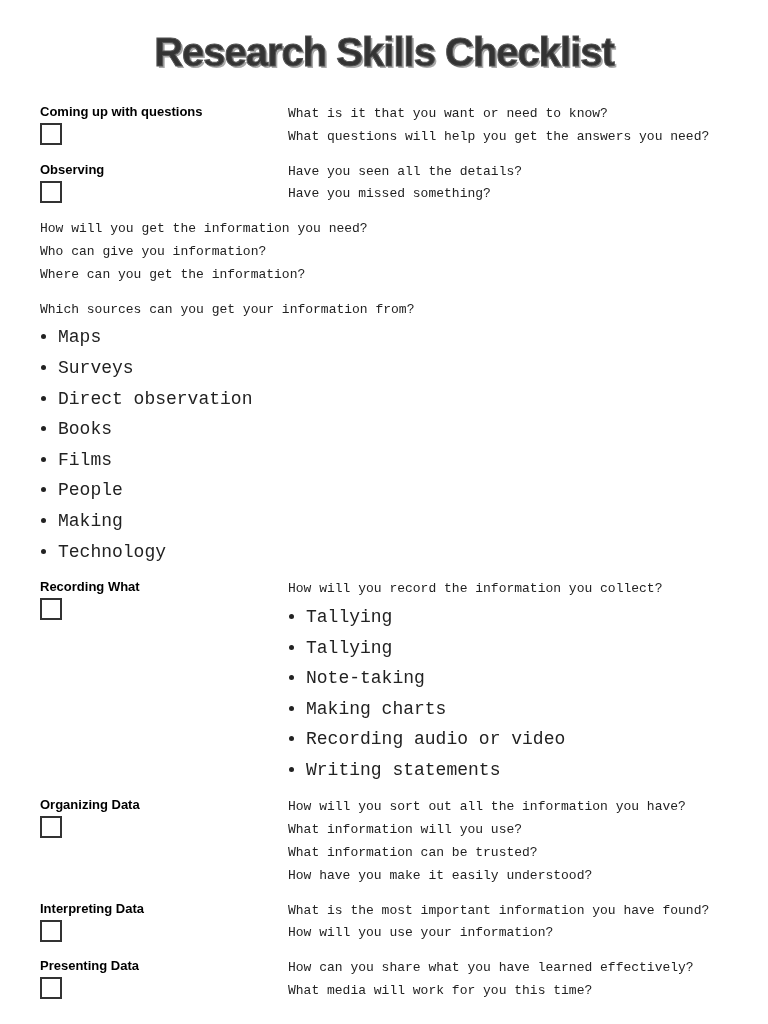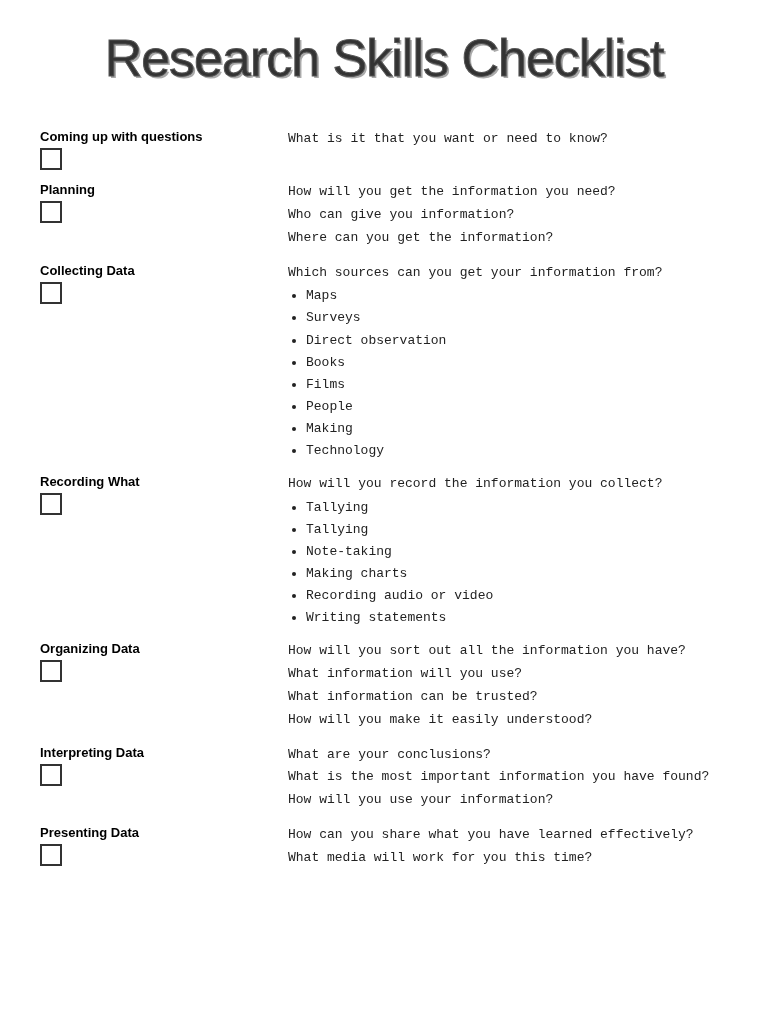--- a/index.html
+++ b/index.html
@@ -10,25 +10,25 @@
 
     body {
       width: 768px;
       min-height: 1024px;
       background: #ffffff;
       font-family: 'Arial', sans-serif;
       padding: 20px 40px;
     }
 
     .page-title {
-      font-size: 52px;
-      font-weight: 400;
+      font-size: 40px;
+      font-weight: 700;
       color: #333333;
       text-align: center;
-      margin-bottom: 42px;
+      margin-bottom: 30px;
       font-family: 'Arial Black', 'Arial', sans-serif;
       letter-spacing: -1px;
       -webkit-text-stroke: 1px #555;
       text-shadow: 2px 2px 0px #aaa;
       line-height: 1.1;
       padding-top: 10px;
     }
 
     .checklist {
       width: 100%;
@@ -80,56 +80,59 @@
       margin-bottom: 2px;
     }
 
     .bullet-list {
       list-style: disc;
       padding-left: 18px;
       margin-top: 2px;
     }
 
     .bullet-list li {
-      font-size: 13px;
+      font-size: 18px;
       color: #222;
       line-height: 1.7;
     }
   </style>
 </head>
 <body>
 
 <h1 class="page-title">Research Skills Checklist</h1>
 
 <div class="checklist">
 <div class="section">
       <div class="section-left">
         <div class="section-title">Coming up with questions</div>
         <div class="checkbox"></div>
       </div>
       <div class="section-right">
         <p>What is it that you want or need to know?</p>
+        <p>What questions will help you get the answers you need?</p>
       </div>
     </div>
     <div class="section">
       <div class="section-left">
-        <div class="section-title">Planning</div>
+        <div class="section-title">Observing</div>
         <div class="checkbox"></div>
       </div>
+      <div class="section-right">
+        <p>Have you seen all the details?</p>
+        <p>Have you missed something?</p>
+      </div>
+    </div>
+    <div class="section">
       <div class="section-right">
         <p>How will you get the information you need?</p>
         <p>Who can give you information?</p>
         <p>Where can you get the information?</p>
       </div>
     </div>
     <div class="section">
-      <div class="section-left">
-        <div class="section-title">Collecting Data</div>
-        <div class="checkbox"></div>
-      </div>
       <div class="section-right">
         <p>Which sources can you get your information from?</p>
         <ul class="bullet-list">
           <li>Maps</li>
           <li>Surveys</li>
           <li>Direct observation</li>
           <li>Books</li>
           <li>Films</li>
           <li>People</li>
           <li>Making</li>
@@ -156,30 +159,29 @@
     </div>
     <div class="section">
       <div class="section-left">
         <div class="section-title">Organizing Data</div>
         <div class="checkbox"></div>
       </div>
       <div class="section-right">
         <p>How will you sort out all the information you have?</p>
         <p>What information will you use?</p>
         <p>What information can be trusted?</p>
-        <p>How will you make it easily understood?</p>
+        <p>How have you make it easily understood?</p>
       </div>
     </div>
     <div class="section">
       <div class="section-left">
         <div class="section-title">Interpreting Data</div>
         <div class="checkbox"></div>
       </div>
       <div class="section-right">
-        <p>What are your conclusions?</p>
         <p>What is the most important information you have found?</p>
         <p>How will you use your information?</p>
       </div>
     </div>
     <div class="section">
       <div class="section-left">
         <div class="section-title">Presenting Data</div>
         <div class="checkbox"></div>
       </div>
       <div class="section-right">

